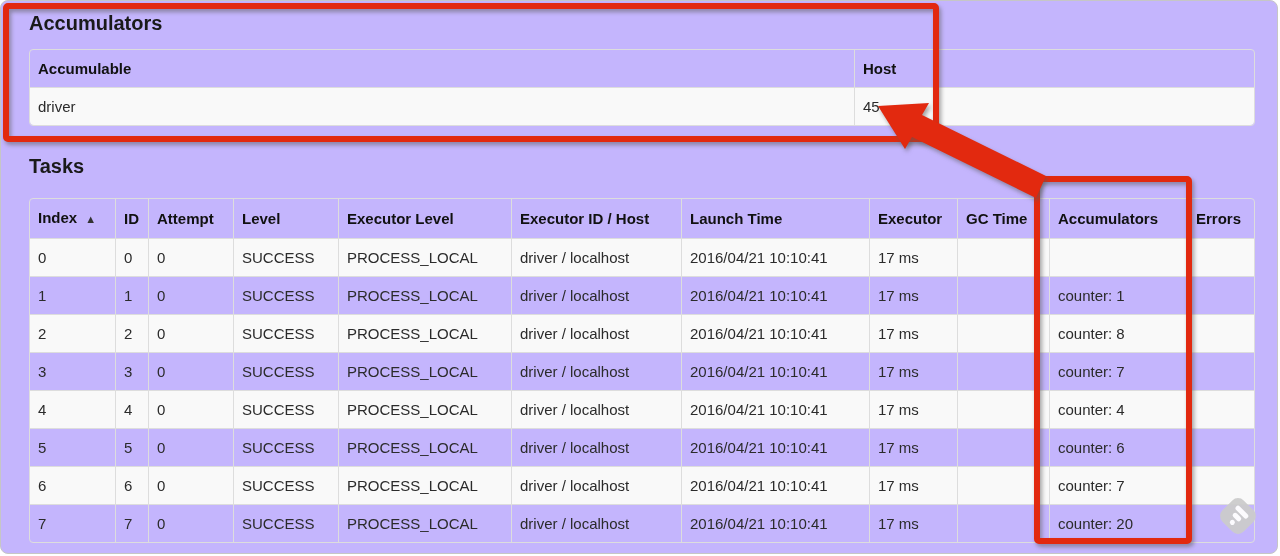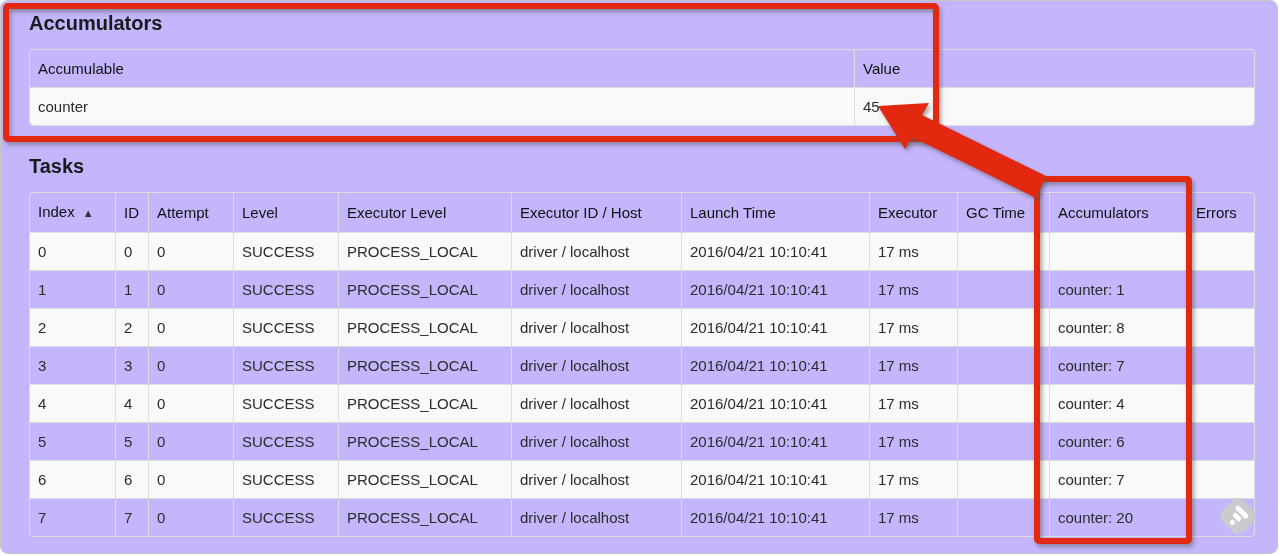--- a/index.html
+++ b/index.html
@@ -4,30 +4,30 @@
 <style>
   html,body { margin:0; padding:0; background:#fff; }
   body { font-family:"Liberation Sans", sans-serif; color:#222; width:1280px; height:556px; }
   .frame {
     position:relative; width:1278px; height:554px; box-sizing:border-box;
     border:1px solid #c6c6c6; border-radius:8px; overflow:hidden; background:#c4b5fd;
   }
   .content { padding:0 0 0 28px; }
   .section-title { font-size:20px; line-height:24px; font-weight:bold; color:#1a1a1a; }
   #acc-title { margin:10px 0 14px 0; }
-  #tasks-title { margin:28px 0 14px 0; }
+  #tasks-title { margin:28px 0 20px 0; }
   table.bordered {
     width:1224px; table-layout:fixed; border-collapse:separate; border-spacing:0;
     border:1px solid #ddd; border-radius:4px; font-size:15px; color:#2b2b2b;
   }
   table.bordered th, table.bordered td {
     padding:8px; line-height:21px; text-align:left; vertical-align:middle;
     white-space:nowrap; overflow:hidden; background-clip:padding-box;
   }
-  table.bordered th { font-weight:normal; color:#111; }
+  table.bordered th { font-weight:bold; color:#111; }
   table.bordered th, table.bordered td { border-left:1px solid #ddd; }
   table.bordered th:first-child, table.bordered td:first-child { border-left:none; }
   table.bordered tbody td { border-top:1px solid #ddd; }
   table.bordered tbody tr:nth-child(odd) td { background-color:#f9f9f9; }
   table.bordered tbody tr:last-child td:first-child { border-bottom-left-radius:4px; }
   table.bordered tbody tr:last-child td:last-child { border-bottom-right-radius:4px; }
   .sort-icon { font-size:11px; margin-left:8px; color:#333; }
   #annotation-overlay {
     position:absolute; left:0; top:0; width:1280px; height:556px;
     pointer-events:none;
@@ -44,26 +44,26 @@
     <h4 class="section-title" id="acc-title">Accumulators</h4>
 
     <table class="bordered" id="acc-table">
       <colgroup>
           <col style="width: 824px;">
           <col style="width: 400px;">
         </colgroup>
       <thead>
           <tr>
             <th><span>Accumulable</span></th>
-            <th><span>Value</span></th>
+            <th><span>Host</span></th>
           </tr>
         </thead>
       <tbody>
           <tr>
-            <td>counter</td>
+            <td>driver</td>
             <td>45</td>
           </tr>
         </tbody>
     </table>
 
     <h4 class="section-title" id="tasks-title">Tasks</h4>
 
     <table class="bordered" id="tasks-table">
       <colgroup>
           <col style="width: 85px;">

